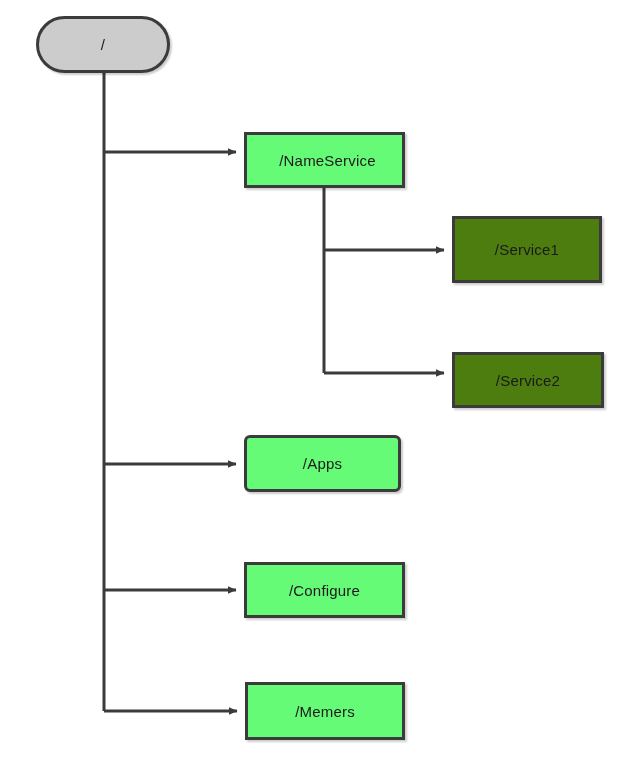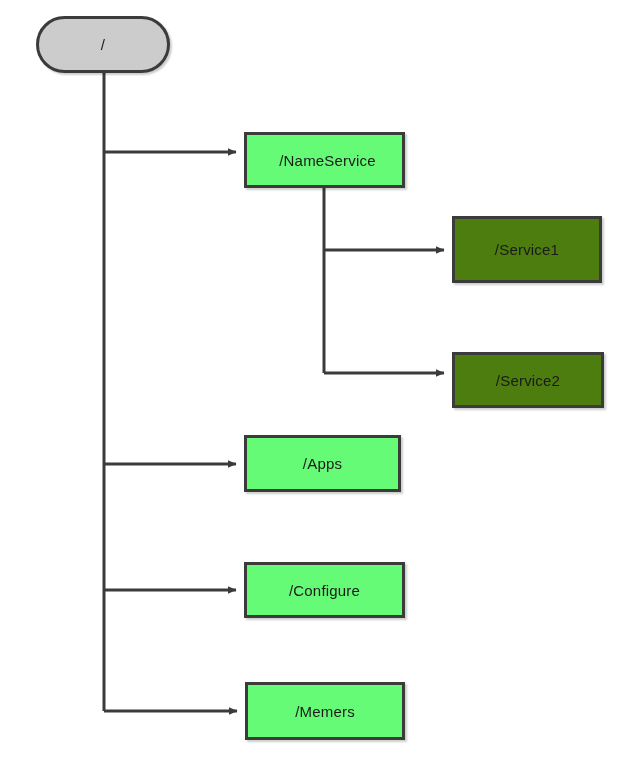--- a/index.html
+++ b/index.html
@@ -93,21 +93,21 @@
   </div>
 
   <div class="node node-pale" style="left:452px; top:216px; width:150px; height:67px;">
     <span class="node-label">/Service1</span>
   </div>
 
   <div class="node node-pale" style="left:452px; top:345px; width:152px; height:56px;margin-top:7px;">
     <span class="node-label">/Service2</span>
   </div>
 
-  <div class="node node-bright" style="left:244px; top:435px; width:157px; height:57px;">
+  <div class="node node-bright" style="left:244px; top:435px; width:157px; height:57px;border-radius:6px;">
     <span class="node-label">/Apps</span>
   </div>
 
   <div class="node node-bright" style="left:245px; top:682px; width:160px; height:58px;">
     <span class="node-label">/Memers</span>
   </div>
 
   <div class="node node-bright" style="left:244px; top:562px; width:161px; height:56px;">
     <span class="node-label">/Configure</span>
   </div>

